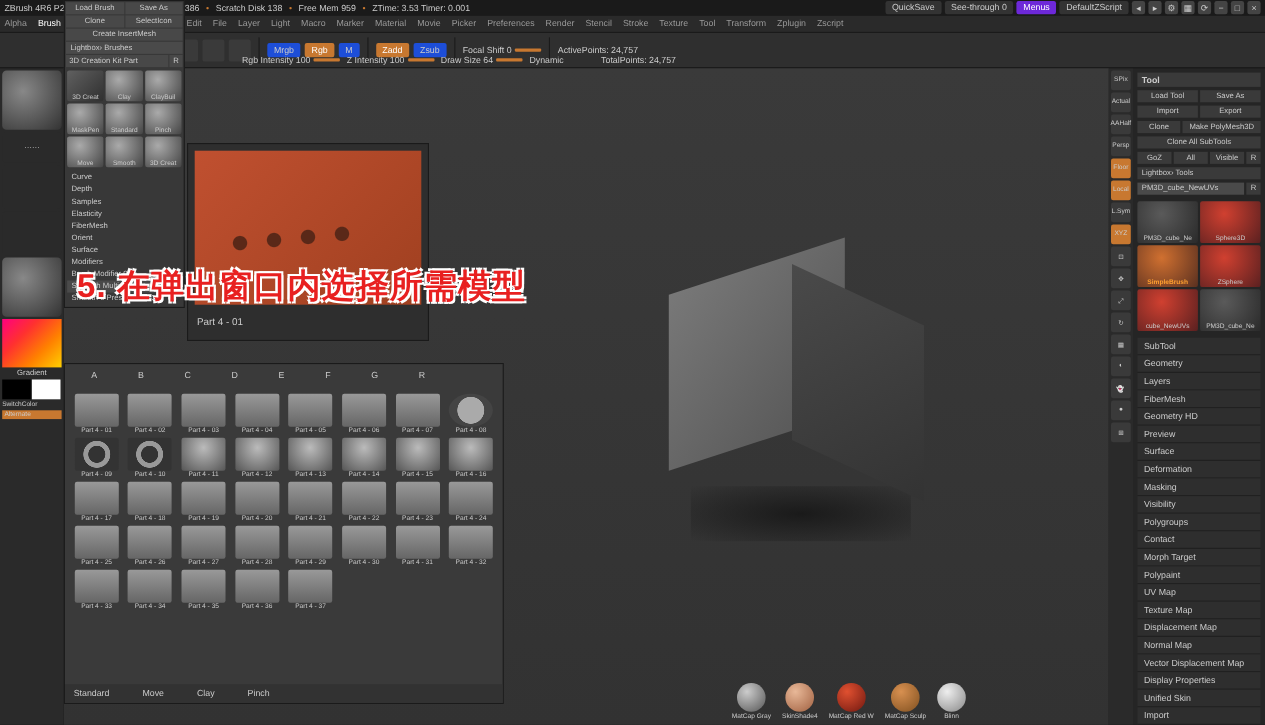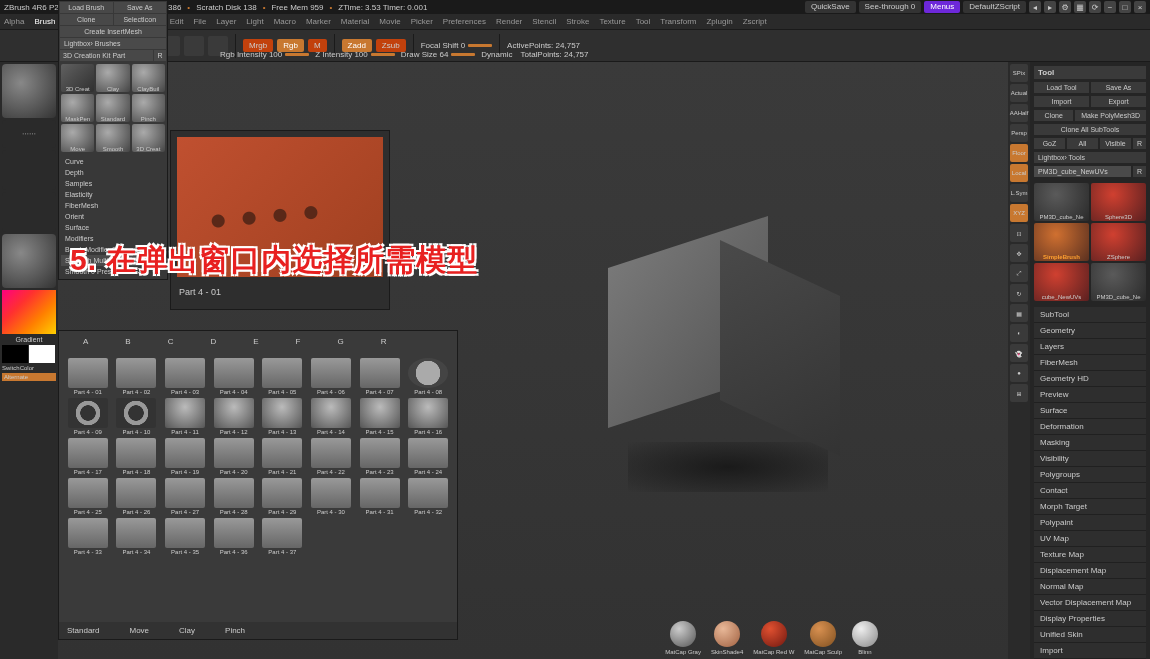--- a/index.html
+++ b/index.html
@@ -8,21 +8,21 @@
 .titlebar .left{display:flex;gap:6px;flex:1}
 .titlebar .right{display:flex;gap:3px}
 .tb-btn{background:#333;padding:1px 6px;border-radius:2px;font-size:8px;cursor:pointer}
 .tb-btn.orange{background:#6d28d9;color:#fff}
 .tb-icon{width:12px;height:12px;background:#444;border-radius:2px;display:flex;align-items:center;justify-content:center;cursor:pointer}
 .menubar{height:16px;background:#2a2a2a;display:flex;align-items:center;padding:0 4px;gap:10px;font-size:8px;border-bottom:1px solid #1a1a1a}
 .menubar span{cursor:pointer;color:#999}
 .toolbar{height:32px;background:#2f2f2f;display:flex;align-items:center;padding:0 4px;gap:4px;border-bottom:1px solid #1a1a1a;padding-left:160px}
 .tool-sep{width:1px;height:24px;background:#1a1a1a;margin:0 3px}
 .tool-ic{width:20px;height:20px;background:#3a3a3a;border-radius:2px;cursor:pointer}
-.pill{background:#c2410c;padding:2px 6px;border-radius:2px;font-size:8px;cursor:pointer}
+.pill{background:#1d4ed8;padding:2px 6px;border-radius:2px;font-size:8px;cursor:pointer}
 .pill.orange{background:#c87830;color:#fff}
 .slider-lbl{font-size:8px;display:flex;align-items:center;gap:3px}
 .slider-lbl .bar{width:24px;height:3px;background:#c87830;border-radius:1px}
 .content{position:absolute;top:62px;left:0;right:0;bottom:0;display:flex}
 .left-rail{width:58px;background:#2a2a2a;display:flex;flex-direction:column;gap:2px;padding:2px}
 .rail-tile{width:54px;height:54px;background:radial-gradient(circle at 35% 35%,#888,#333);border-radius:4px;cursor:pointer;display:flex;align-items:flex-end;justify-content:center;font-size:7px;padding:2px}
 .rail-tile.small{height:28px}
 .color-swatch{width:54px;height:44px;background:linear-gradient(135deg,#ff0080,#ff3030,#ff8000,#ffd000);cursor:pointer}
 .canvas{flex:1;background:linear-gradient(180deg,#3a3a3a,#323232);position:relative}
 .cube{position:absolute;left:510px;top:160px;width:240px;height:240px}
@@ -156,21 +156,21 @@
       </div>
     <div class="slider-lbl">
         <span>Z Intensity 100</span>
         <span class="bar"></span>
       </div>
     <div class="slider-lbl">
         <span>Draw Size 64</span>
         <span class="bar"></span>
       </div>
     <span>Dynamic</span>
-    <span style="margin-left:2px">TotalPoints: 24,757</span>
+    <span style="margin-left:28px">TotalPoints: 24,757</span>
   </div>
 </div>
 
 <div class="content">
   <div class="left-rail">
     <div class="rail-tile"></div>
     <div class="rail-tile small" style="background:#2a2a2a;display:flex;align-items:center;justify-content:center">⋯⋯</div>
     <div class="rail-tile" style="background:#2a2a2a;height:40px"></div>
     <div class="rail-tile" style="background:#2a2a2a;height:40px"></div>
     <div class="rail-tile"></div>

